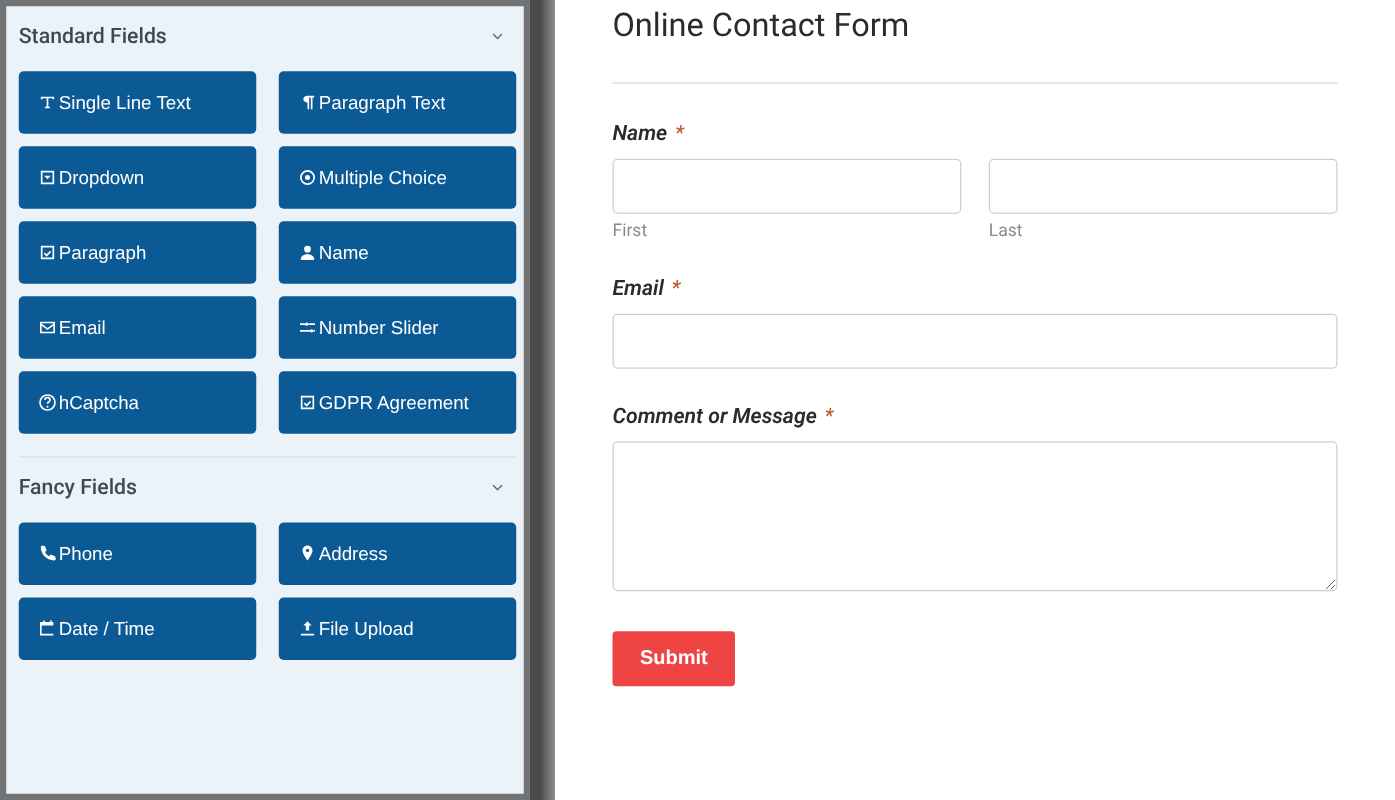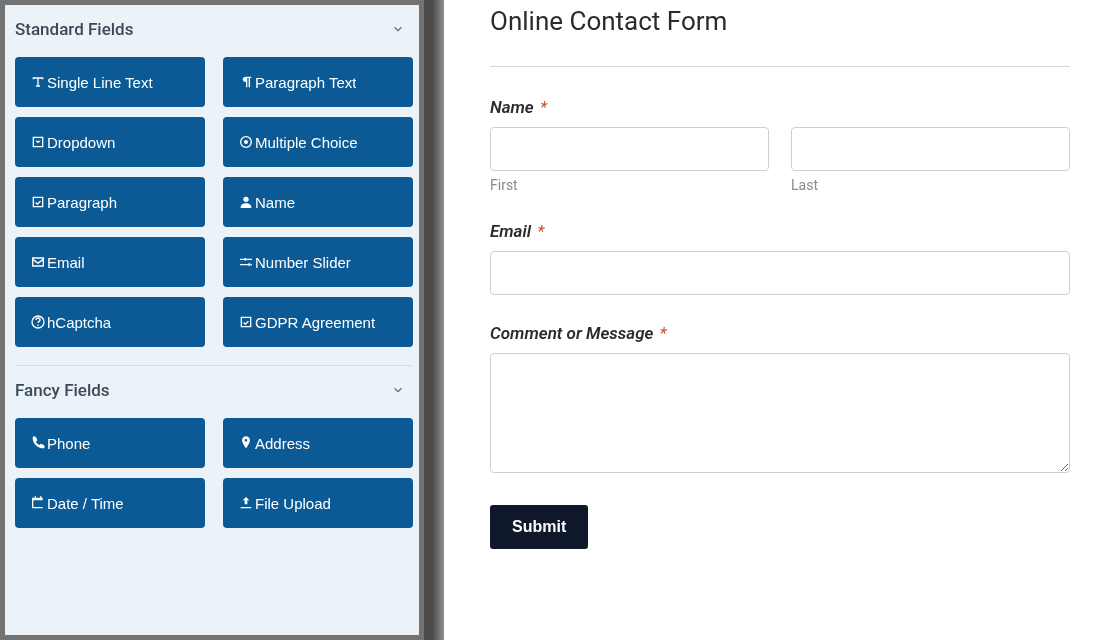--- a/index.html
+++ b/index.html
@@ -119,21 +119,21 @@
     color: #8a8a8a;
     margin-top: 6px;
   }
   .form-group { margin-bottom: 28px; }
   textarea.text-input {
     height: 120px;
     padding: 10px;
     resize: vertical;
   }
   .submit-btn {
-    background: #0f172a;
+    background: #ef4444;
     color: #fff;
     border: none;
     border-radius: 3px;
     height: 44px;
     padding: 0 22px;
     font-size: 16px;
     font-weight: 600;
     cursor: pointer;
   }
 </style>

